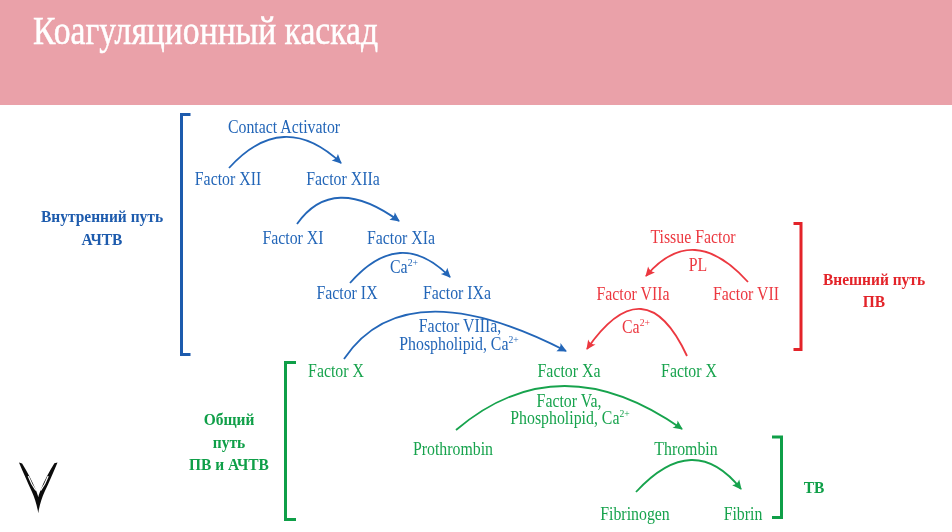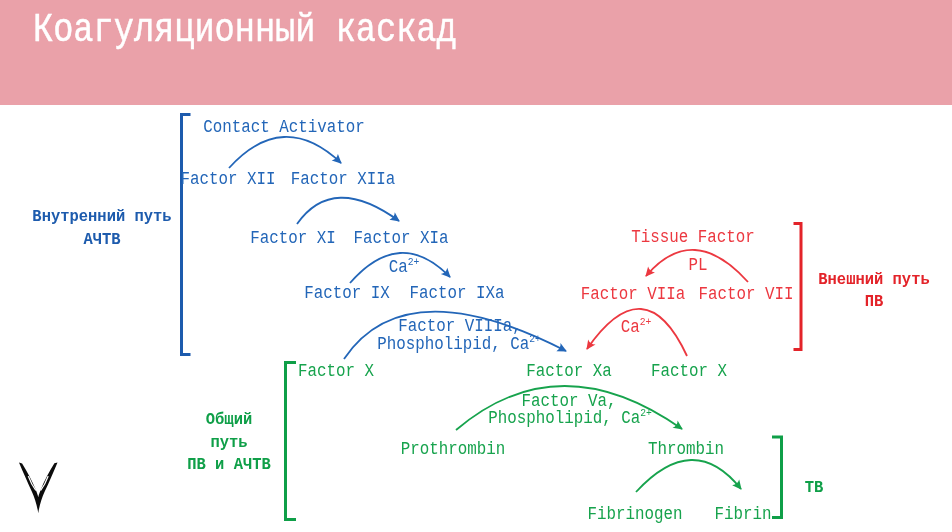--- a/index.html
+++ b/index.html
@@ -1,19 +1,19 @@
 <!DOCTYPE html>
 <html style="--header_pink: #eaa1a9; --blue: #2366b8; --red: #ec3840; --green: #17a34d; --label_blue: #1d5bad; --label_red: #e32329; --label_green: #0f9f48; --logo_black: #0c0c0c;"><head>
 <meta charset="utf-8">
 <style>
   html,body { margin:0; padding:0; background:#ffffff; }
   .slide {
     position:relative; width:952px; height:532px; overflow:hidden;
     background:#ffffff;
-    font-family:Liberation Mono, monospace;
+    font-family:Liberation Serif, serif;
   }
   .titlebar {
     position:absolute; left:0; top:0; width:952px; height:105px;
     background:var(--header_pink);
   }
   .slide-title {
     position:absolute; left:33px; top:10px;
     font-size:41px; line-height:1; color:#ffffff; white-space:nowrap;
     -webkit-text-stroke:0.5px #ffffff;
     transform:scaleX(0.82); transform-origin:0 0;

